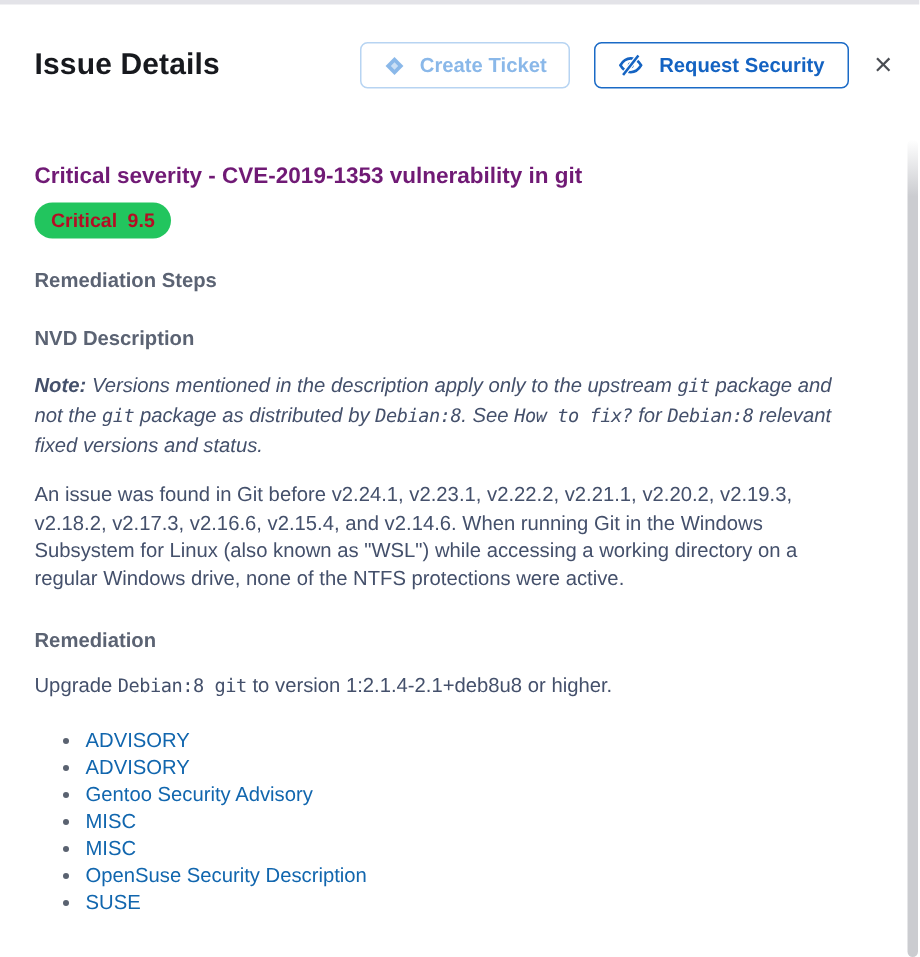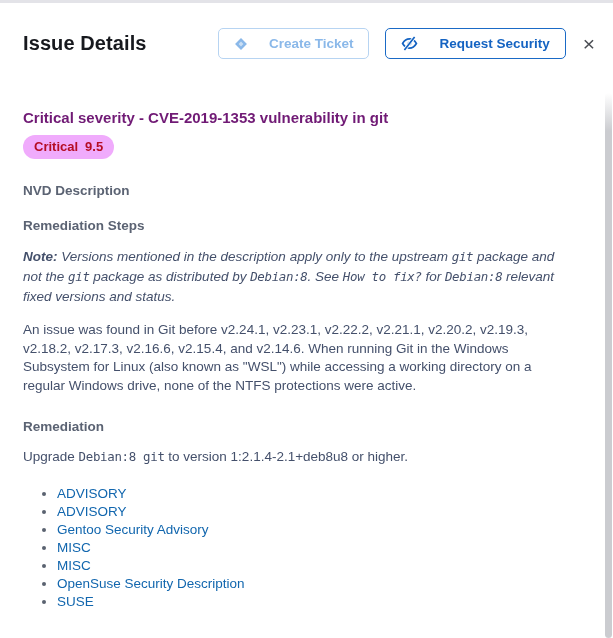--- a/index.html
+++ b/index.html
@@ -24,21 +24,21 @@
     font-weight: 700;
     color: #17191e;
     letter-spacing: 0.1px;
     flex: 0 0 auto;
   }
   .header .spacer { flex: 1 1 auto; }
   .btn {
     height: 31px;
     display: inline-flex;
     align-items: center;
-    gap: 21px;
+    gap: 10px;
     padding: 0 15px;
     border-radius: 5px;
     background: #ffffff;
     font-size: 13.5px;
     font-weight: 700;
     font-family: inherit;
     cursor: pointer;
     white-space: nowrap;
     text-align: center;
   }
@@ -162,28 +162,28 @@
     </span>
     <span>Request Security</span>
   </button>
 
   <button class="close-x">×</button>
 </div>
 
 <div class="content">
   <h2 class="issue-title">Critical severity - CVE-2019-1353 vulnerability in git</h2>
 
-  <div class="severity-badge" style="background: #f0abfc; color: rgb(181, 13, 36);">
+  <div class="severity-badge" style="background: #22c55e; color: rgb(181, 13, 36);">
     <span>Critical</span>
     <span>9.5</span>
   </div>
 
+  <div class="section-heading first">Remediation Steps</div>
+
   <div class="section-heading">NVD Description</div>
-
-  <div class="section-heading first">Remediation Steps</div>
 
   <p class="body-text note-text"><span class="seg-bold">Note:</span><span> Versions mentioned in the description apply only to the upstream </span><span class="seg-mono">git</span><span> package and not the </span><span class="seg-mono">git</span><span> package as distributed by </span><span class="seg-mono">Debian:8</span><span>. See </span><span class="seg-mono">How to fix?</span><span> for </span><span class="seg-mono">Debian:8</span><span> relevant fixed versions and status.</span></p>
 
   <p class="body-text">An issue was found in Git before v2.24.1, v2.23.1, v2.22.2, v2.21.1, v2.20.2, v2.19.3, v2.18.2, v2.17.3, v2.16.6, v2.15.4, and v2.14.6. When running Git in the Windows Subsystem for Linux (also known as "WSL") while accessing a working directory on a regular Windows drive, none of the NTFS protections were active.</p>
 
   <div class="section-heading">Remediation</div>
 
   <p class="body-text"><span>Upgrade </span><span class="seg-mono">Debian:8 git</span><span> to version 1:2.1.4-2.1+deb8u8 or higher.</span></p>
 
 

